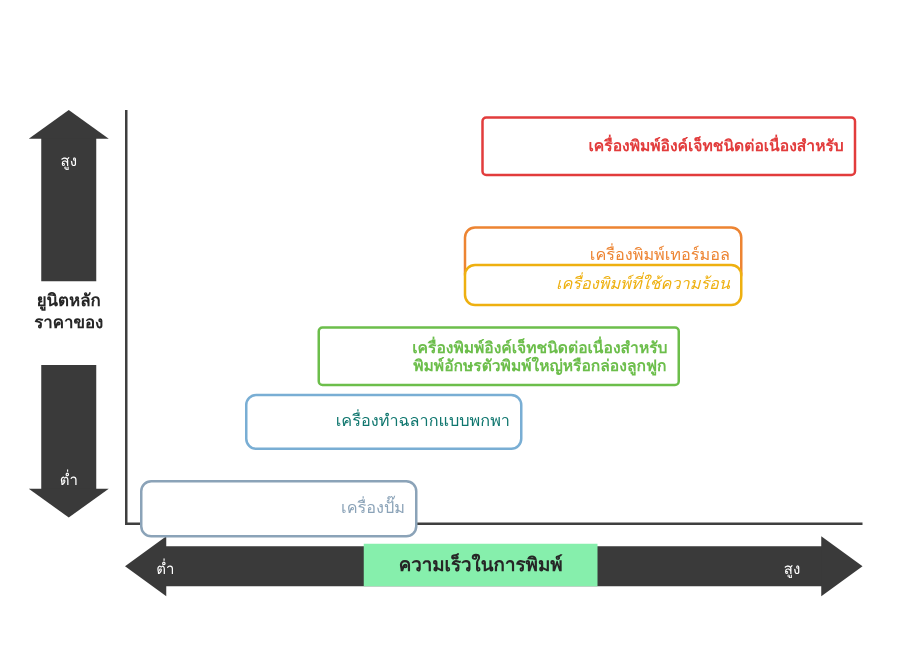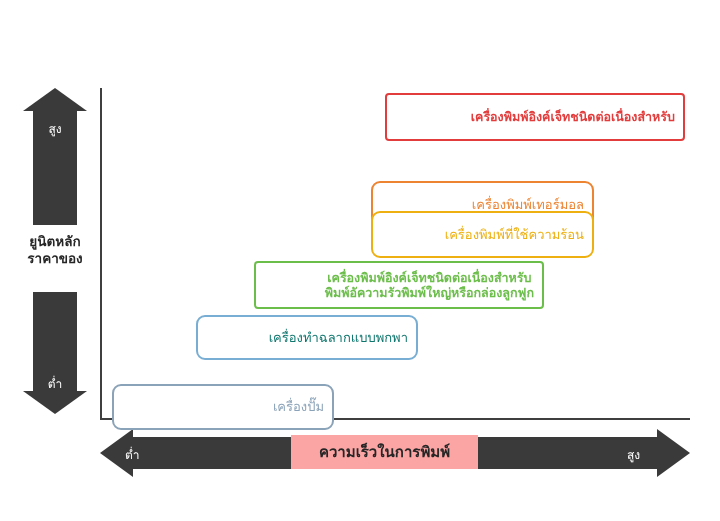--- a/index.html
+++ b/index.html
@@ -154,21 +154,21 @@
     top: 445px;
     font-size: 12px;
     color: #ffffff;
   }
   .harrow-title {
     position: absolute;
     left: 291px;
     top: 435px;
     width: 187px;
     height: 34px;
-    background: #fca5a5;
+    background: #86efac;
     color: #262626;
     font-size: 15px;
     font-weight: bold;
     display: flex;
     align-items: center;
     justify-content: center;
     white-space: nowrap;
   }
 
   
@@ -221,29 +221,29 @@
       <div class="cat-box two-line" style="left: 385px; top: 93px; width: 300px; height: 48px; border-color: rgb(226, 60, 60); color: rgb(226, 60, 60);">
         <div>
           <div>เครื่องพิมพ์อิงค์เจ็ทชนิดต่อเนื่องสำหรับ</div>
         </div>
       </div>
       <div class="cat-box one-line rounded-lg" style="left: 371px; top: 153px; width: 223px; height: 47px; border-color: rgb(237, 132, 50); color: rgb(237, 132, 50); margin-top: 28px;">
         <div>
           <div>เครื่องพิมพ์เทอร์มอล</div>
         </div>
       </div>
-      <div class="cat-box one-line rounded-lg" style="left: 371px; top: 211px; width: 223px; height: 47px; border-color: rgb(238, 176, 16); color: rgb(238, 176, 16);">
+      <div class="cat-box one-line rounded-lg" style="left: 371px; top: 211px; width: 223px; height: 34px; border-color: rgb(238, 176, 16); color: rgb(238, 176, 16); font-style: italic;">
         <div>
           <div>เครื่องพิมพ์ที่ใช้ความร้อน</div>
         </div>
       </div>
       <div class="cat-box two-line" style="left: 254px; top: 261px; width: 290px; height: 48px; border-color: rgb(108, 190, 75); color: rgb(108, 190, 75);">
         <div>
           <div>เครื่องพิมพ์อิงค์เจ็ทชนิดต่อเนื่องสำหรับ</div>
-          <div>พิมพ์อัความรัวพิมพ์ใหญ่หรือกล่องลูกฟูก</div>
+          <div>พิมพ์อักษรตัวพิมพ์ใหญ่หรือกล่องลูกฟูก</div>
         </div>
       </div>
       <div class="cat-box one-line rounded-lg" style="left: 196px; top: 315px; width: 222px; height: 45px; border-color: rgb(121, 174, 212); color: #0f766e;">
         <div>
           <div>เครื่องทำฉลากแบบพกพา</div>
         </div>
       </div>
       <div class="cat-box one-line rounded-lg" style="left: 112px; top: 384px; width: 222px; height: 46px; border-color: rgb(139, 163, 184); color: rgb(139, 163, 184);">
         <div>
           <div>เครื่องปั๊ม</div>

